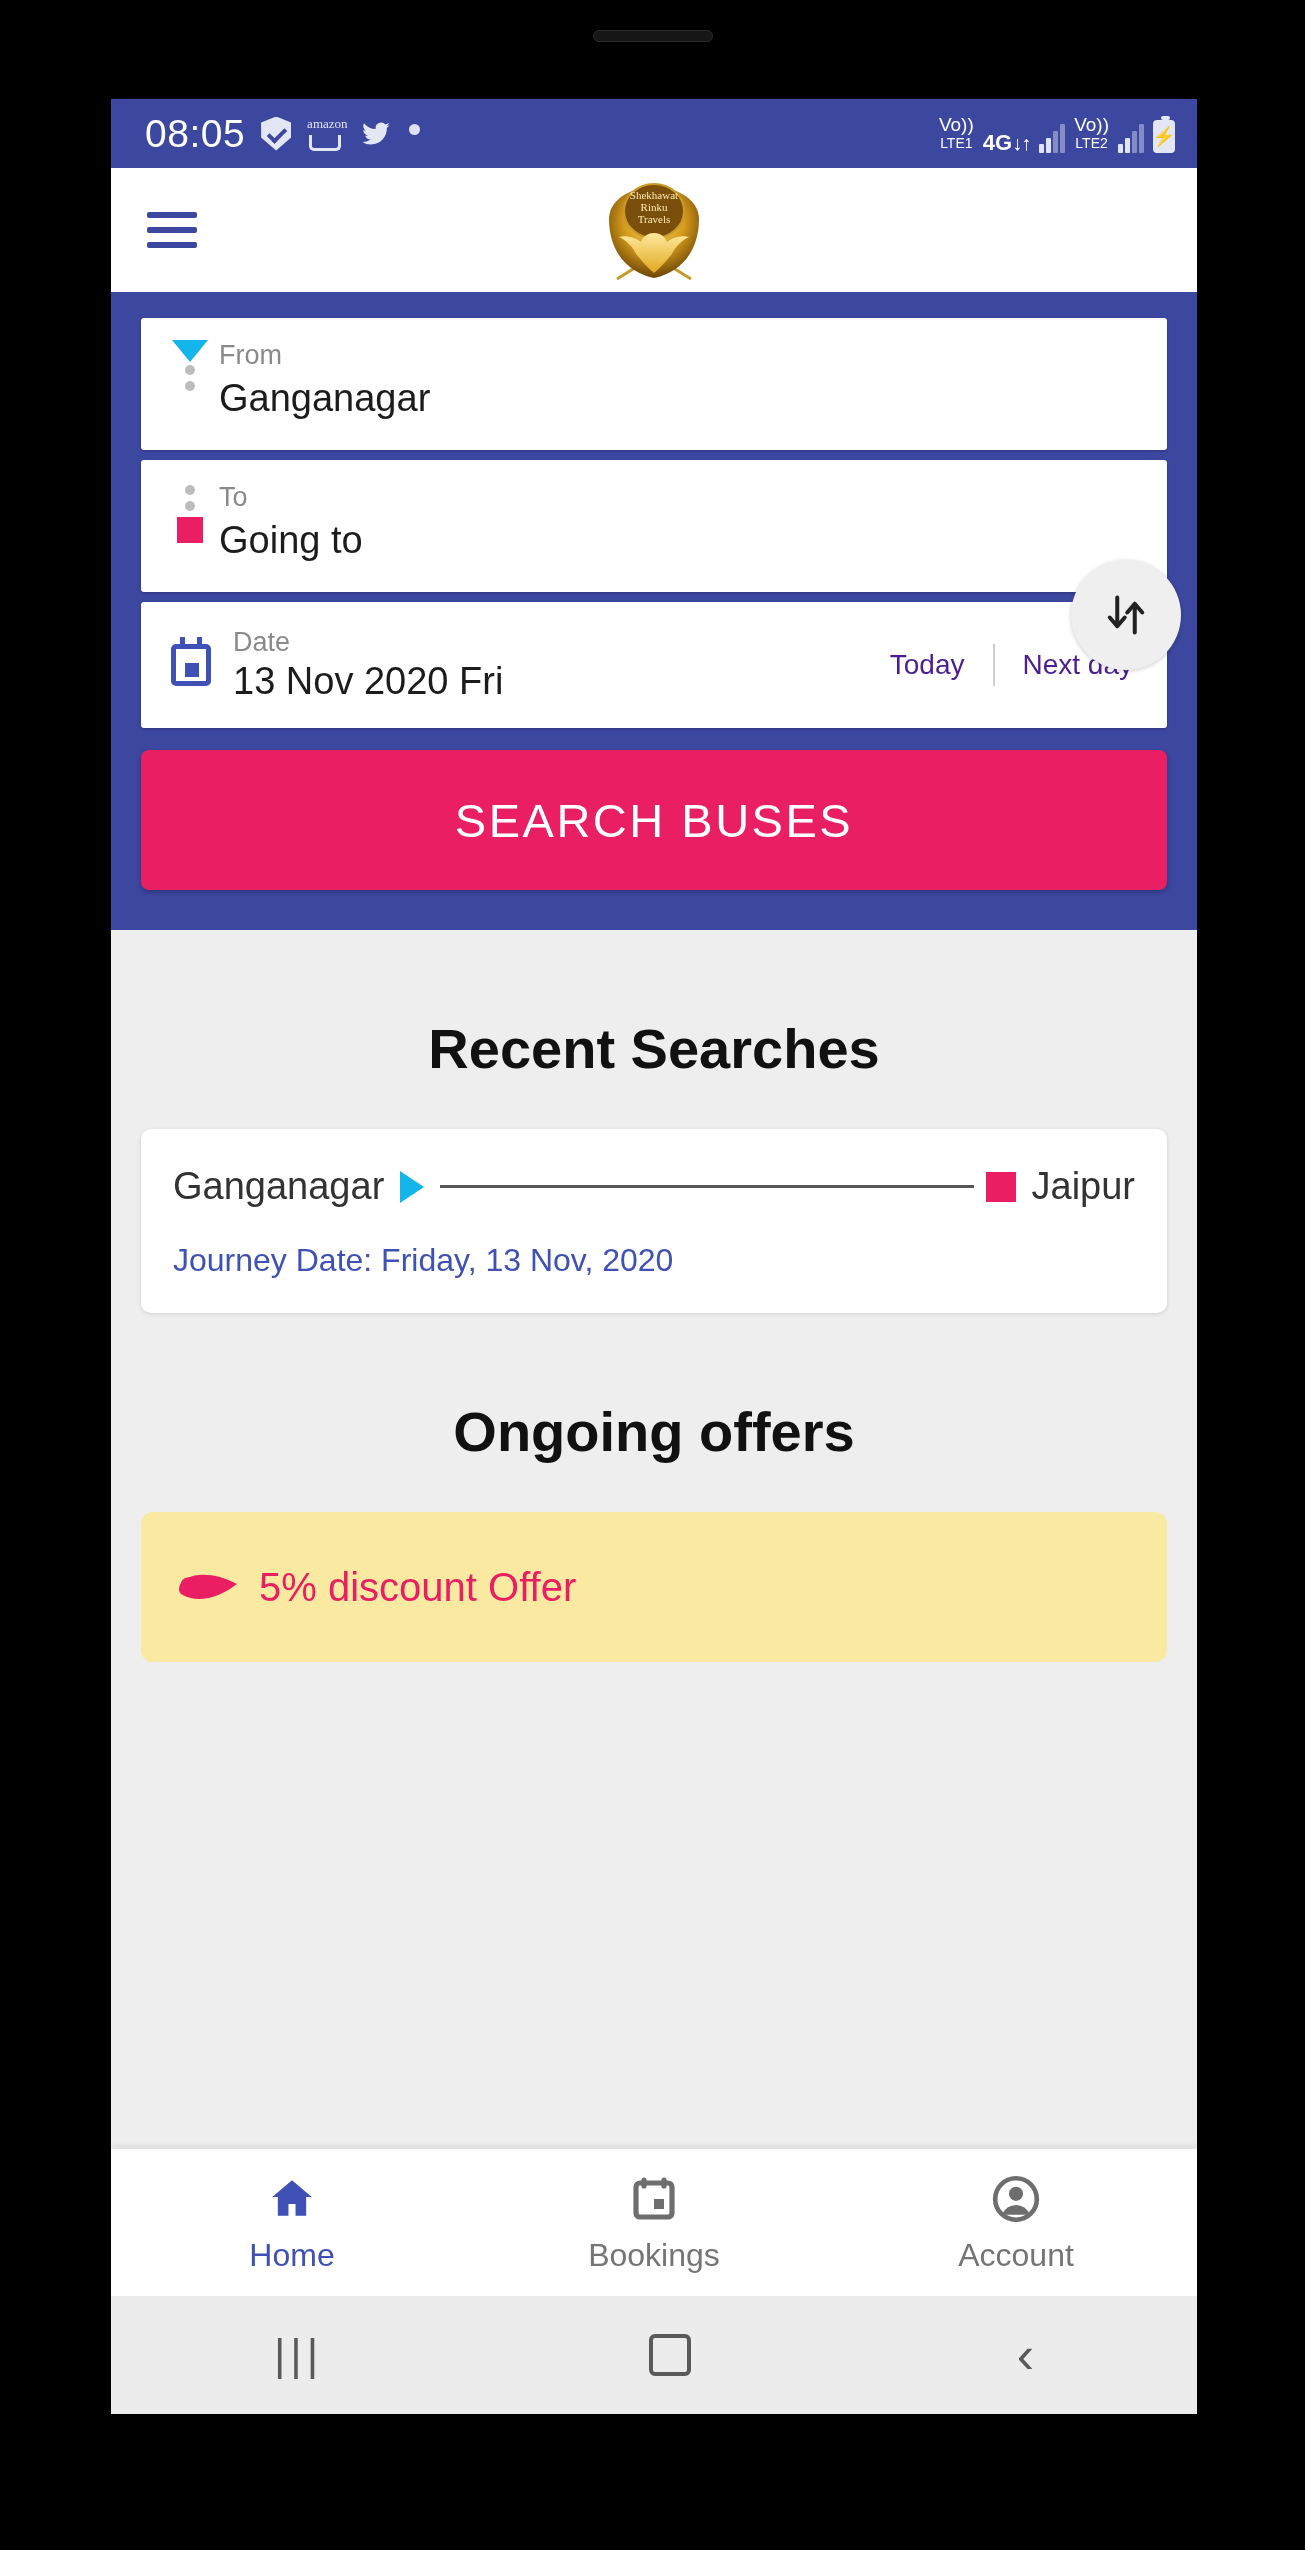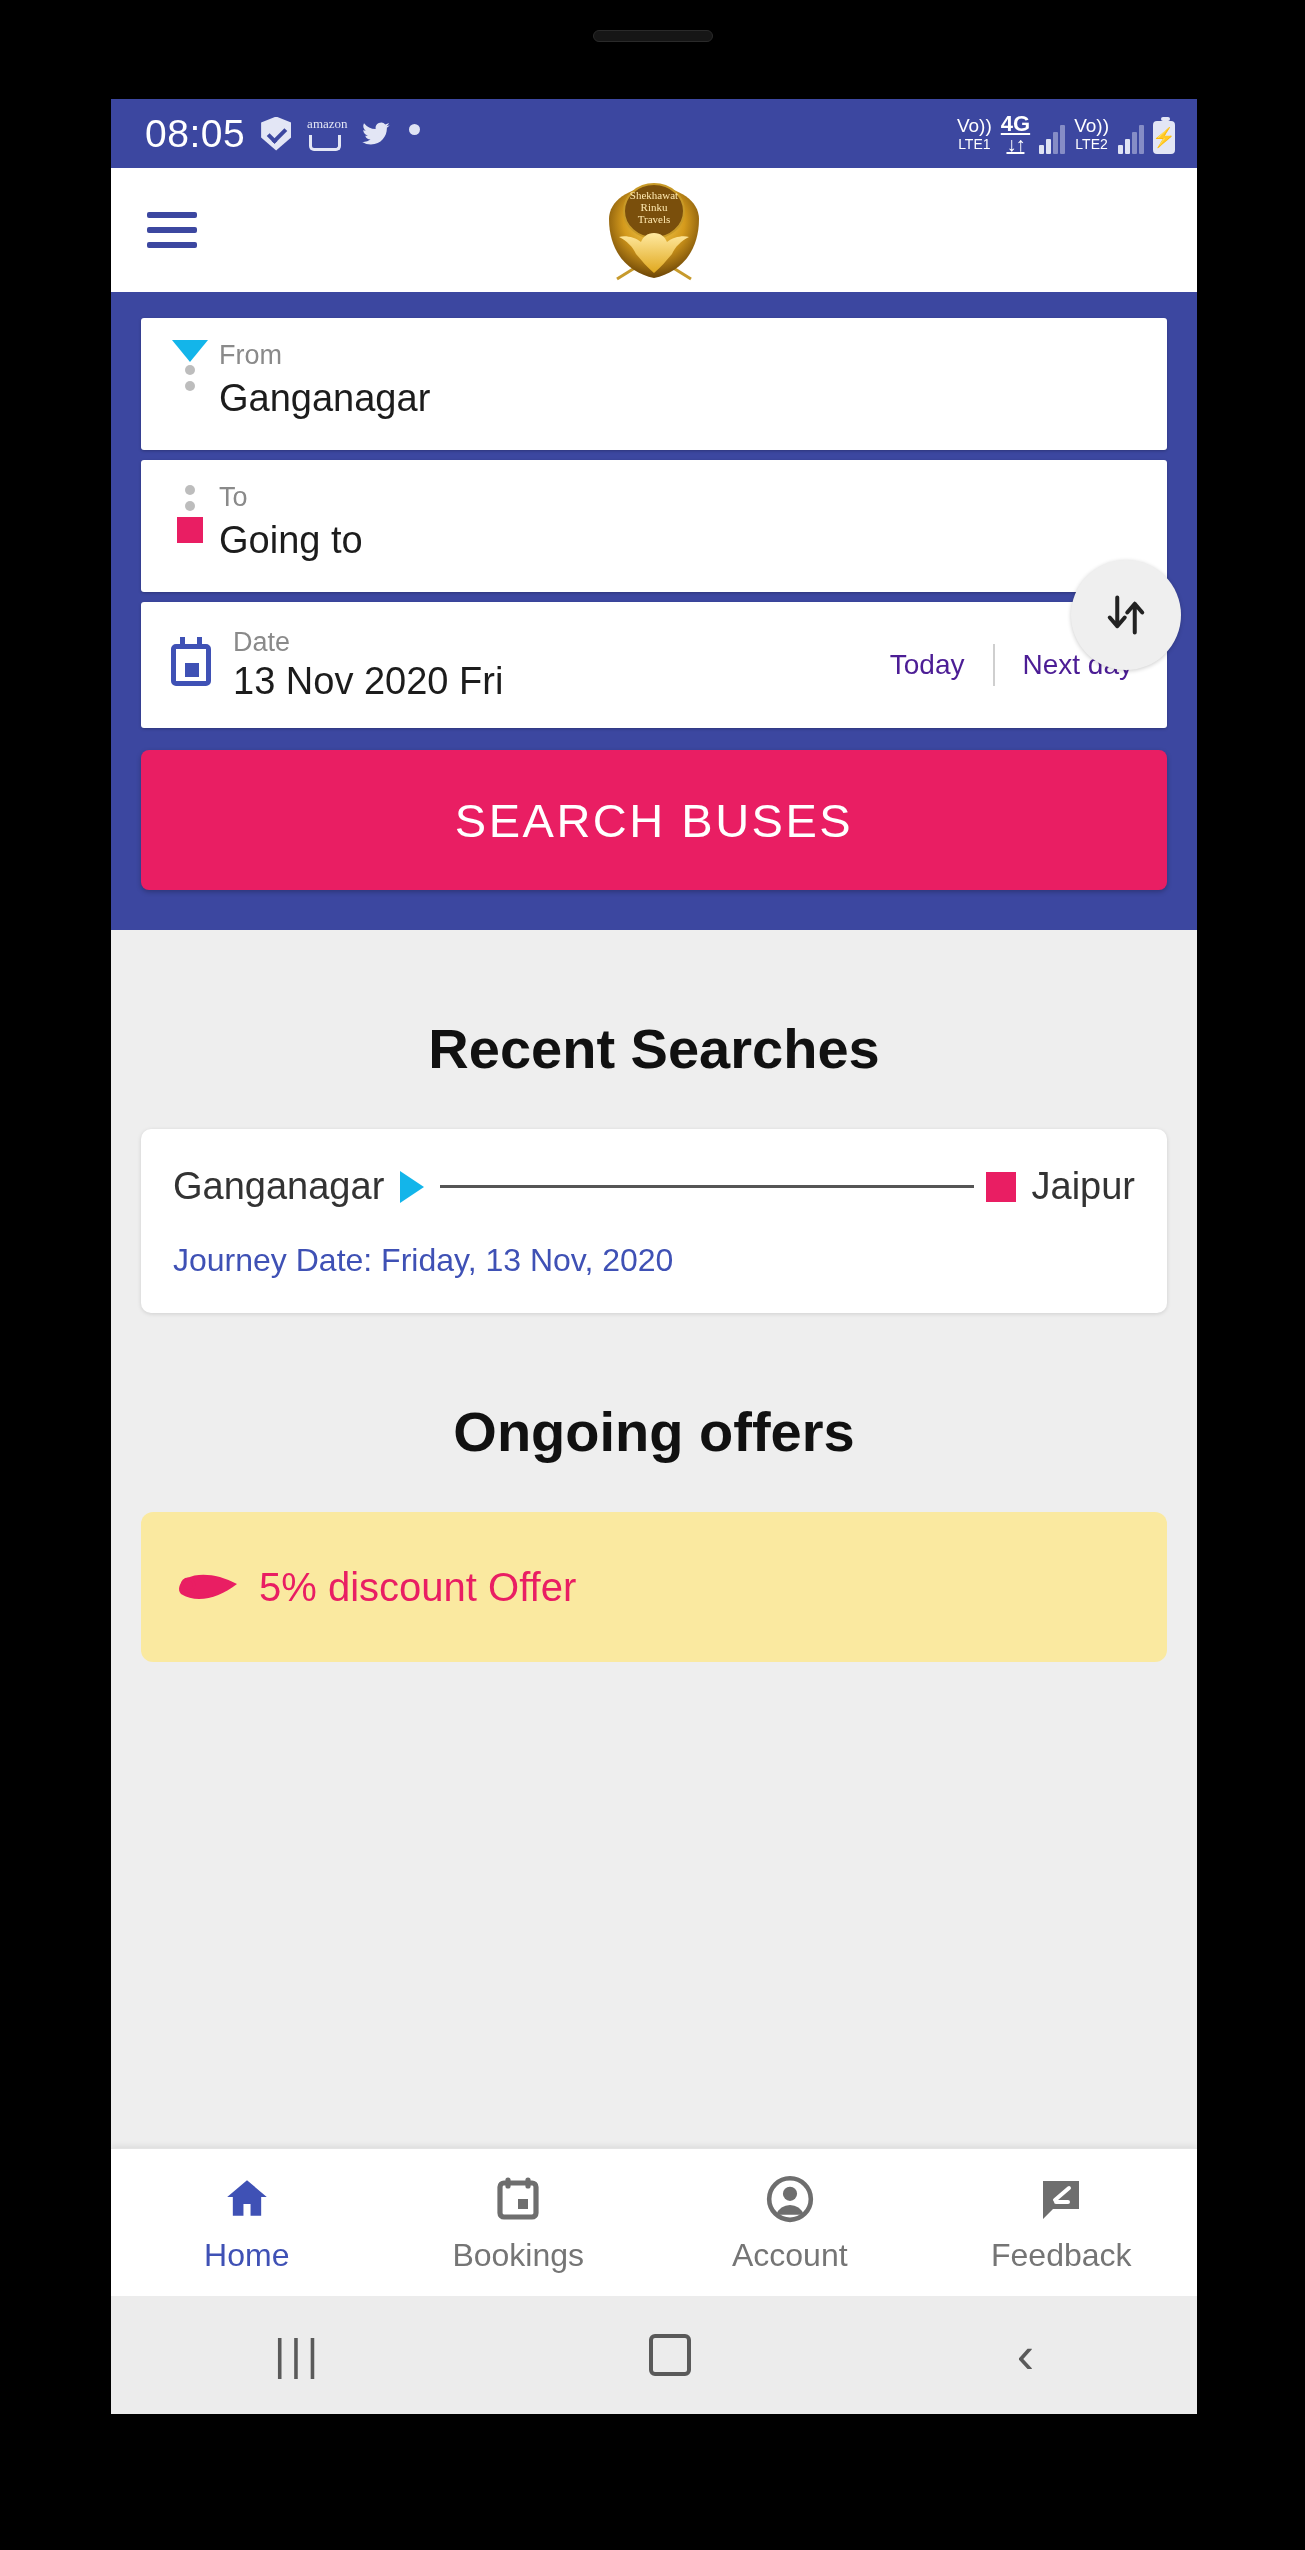--- a/index.html
+++ b/index.html
@@ -78,21 +78,21 @@
     border: 3px solid #e3e6f5;
     border-top: none;
     border-radius: 0 0 5px 5px;
   }
   .twitter-bird { width: 34px; height: 30px; }
   .dot-ico { width: 11px; height: 11px; border-radius: 50%; background: #dfe3f4; margin-bottom: 9px; }
 
   .vo-block { display: flex; flex-direction: column; align-items: center; line-height: 19px; }
   .vo-top { font-size: 19px; }
   .vo-bot { font-size: 14px; }
-  .net-block { display: flex; flex-direction: column; align-items: center; line-height: 20px; text-decoration: underline; }
+  .net-block { display: flex; flex-direction: row; align-items: center; line-height: 20px; }
   .net-top { font-size: 22px; font-weight: 700; }
   .net-arrows { font-size: 20px; font-weight: 700; letter-spacing: -1px; }
   .bars { display: flex; align-items: flex-end; gap: 2px; height: 30px; }
   .bars i { display: block; width: 5px; background: #dfe3f4; border-radius: 1px; }
   .bars i:nth-child(1){height:9px}
   .bars i:nth-child(2){height:15px}
   .bars i:nth-child(3){height:22px; opacity:.45}
   .bars i:nth-child(4){height:29px; opacity:.45}
   .battery {
     width: 22px; height: 33px;
@@ -508,29 +508,20 @@
       <div class="nav-item">
         <span class="nav-ico">
           <svg viewBox="0 0 24 24" width="50" height="50">
             <circle cx="12" cy="12" r="10" fill="none" stroke="#6e6e6e" stroke-width="2.2"></circle>
             <circle cx="12" cy="9.5" r="3.4" fill="#6e6e6e"></circle>
             <path d="M5.4 19.5a7 7 0 0 1 13.2 0" fill="#6e6e6e"></path>
           </svg>
         </span>
         <span class="nav-label">Account</span>
       </div>
-      <div class="nav-item">
-        <span class="nav-ico">
-          <svg viewBox="0 0 24 24" width="48" height="48">
-            <path d="M3 3h18v14H8l-5 5z" fill="#6e6e6e"></path>
-            <path d="M16 6.5 9 12.5M9.5 13.5h6" stroke="#ffffff" stroke-width="2" stroke-linecap="round"></path>
-          </svg>
-        </span>
-        <span class="nav-label">Feedback</span>
-      </div>
     </div>
 
     <div id="system-nav">
       <span class="sys-btn" id="sys-recents">|||</span>
       <span class="sys-btn" id="sys-home"></span>
       <span class="sys-btn" id="sys-back">‹</span>
     </div>
 
   </div>
 </div>

